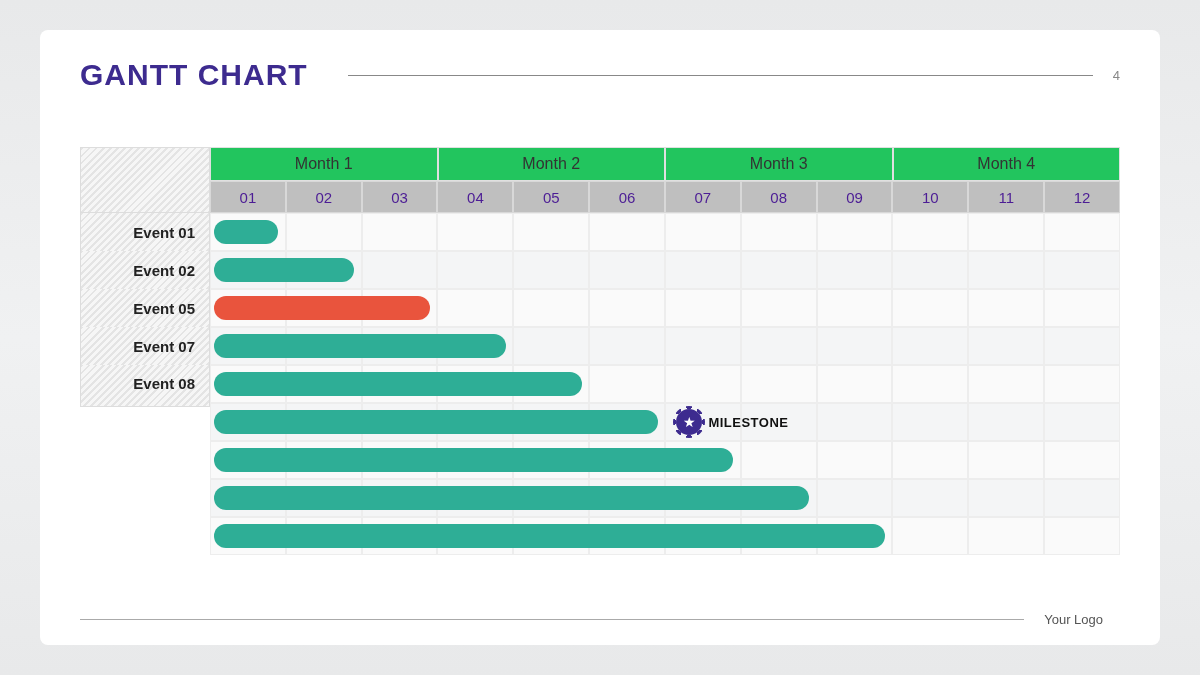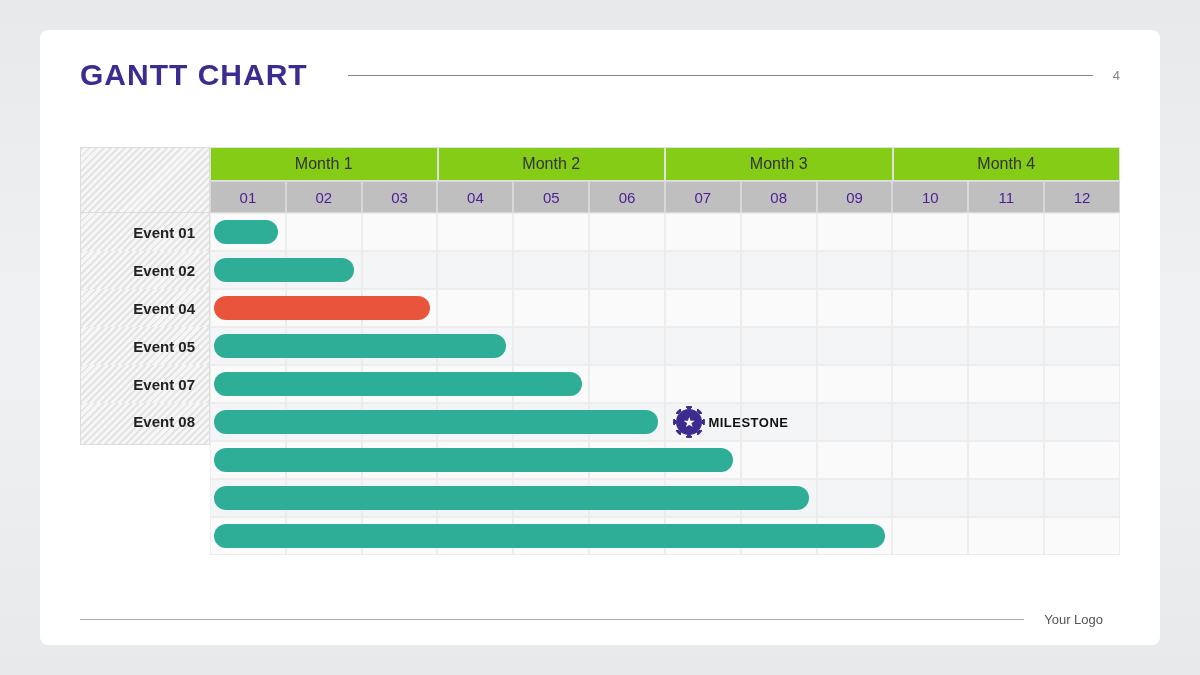--- a/index.html
+++ b/index.html
@@ -66,21 +66,21 @@
   }
   .row-label:last-child { border-bottom: 1px solid #ddd; padding-bottom: 4px; height: 42px;}
 
   .grid {
     flex: 1;
     position: relative;
   }
   .month-row { display: flex; height: 34px; }
   .month-cell {
     flex: 1;
-    background: #84cc16;
+    background: #22c55e;
     border: 1px solid #e0e0e0;
     display: flex;
     align-items: center;
     justify-content: center;
     font-size: 16px;
     color: #333;
   }
   .week-row { display: flex; height: 32px; }
   .week-cell {
     flex: 1;
@@ -162,21 +162,20 @@
     <div class="title">GANTT CHART</div>
     <div class="header-line"></div>
     <div class="page-num">4</div>
   </div>
 
   <div class="chart-wrap">
     <div class="row-labels">
       <div class="row-labels-corner"></div>
       <div class="row-label">Event 01</div>
       <div class="row-label">Event 02</div>
-      <div class="row-label">Event 04</div>
       <div class="row-label">Event 05</div>
       <div class="row-label">Event 07</div>
       <div class="row-label">Event 08</div>
     </div>
 
     <div class="grid">
       <div class="month-row">
         <div class="month-cell">Month 1</div>
         <div class="month-cell">Month 2</div>
         <div class="month-cell">Month 3</div>

